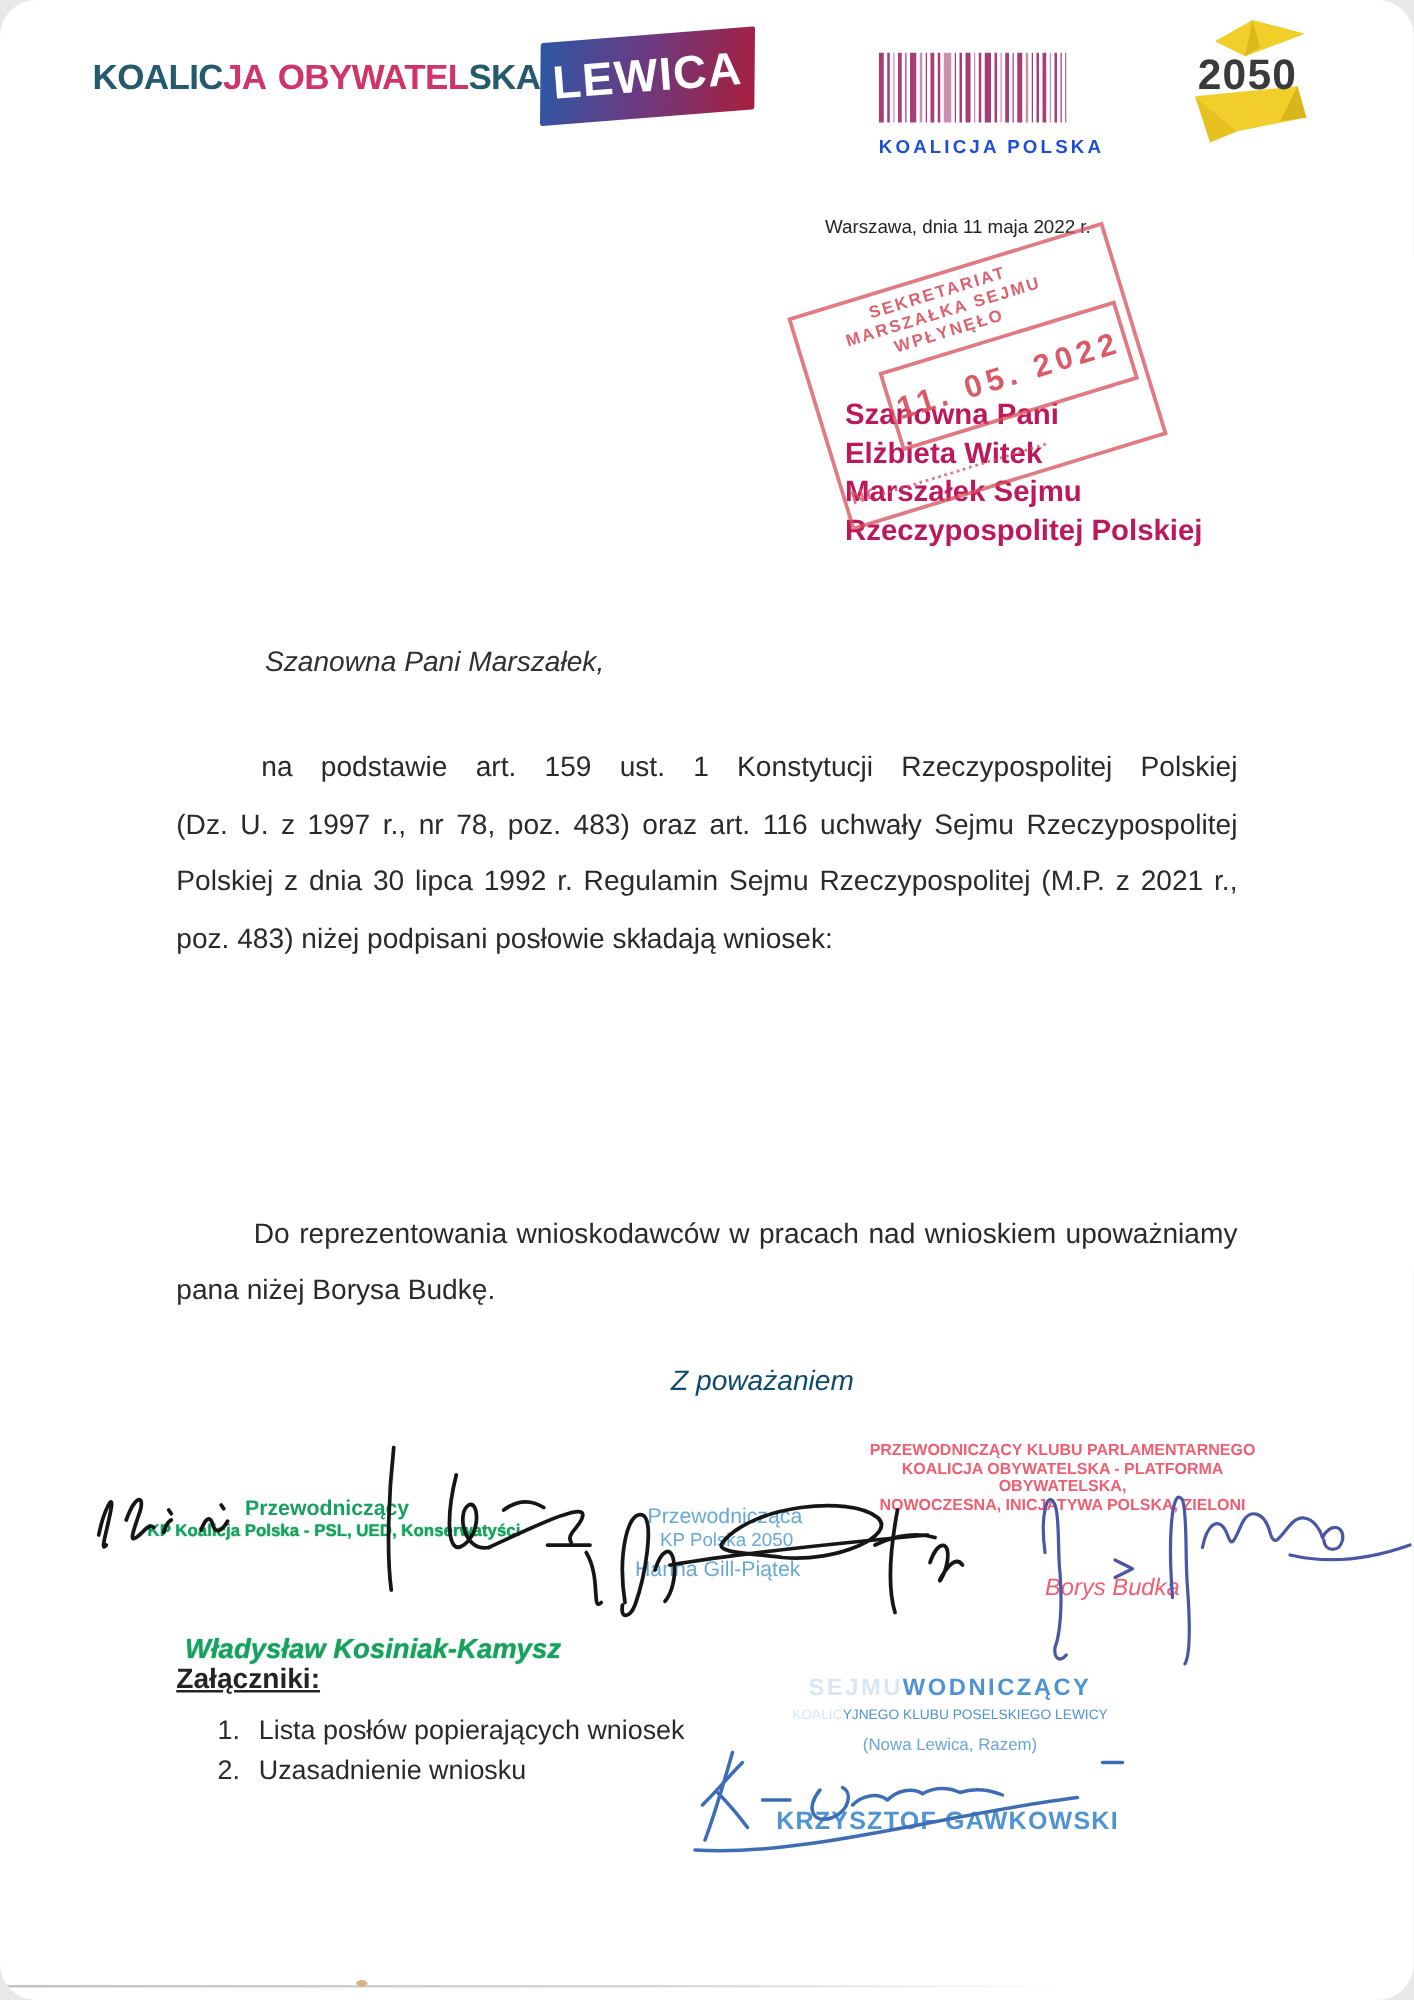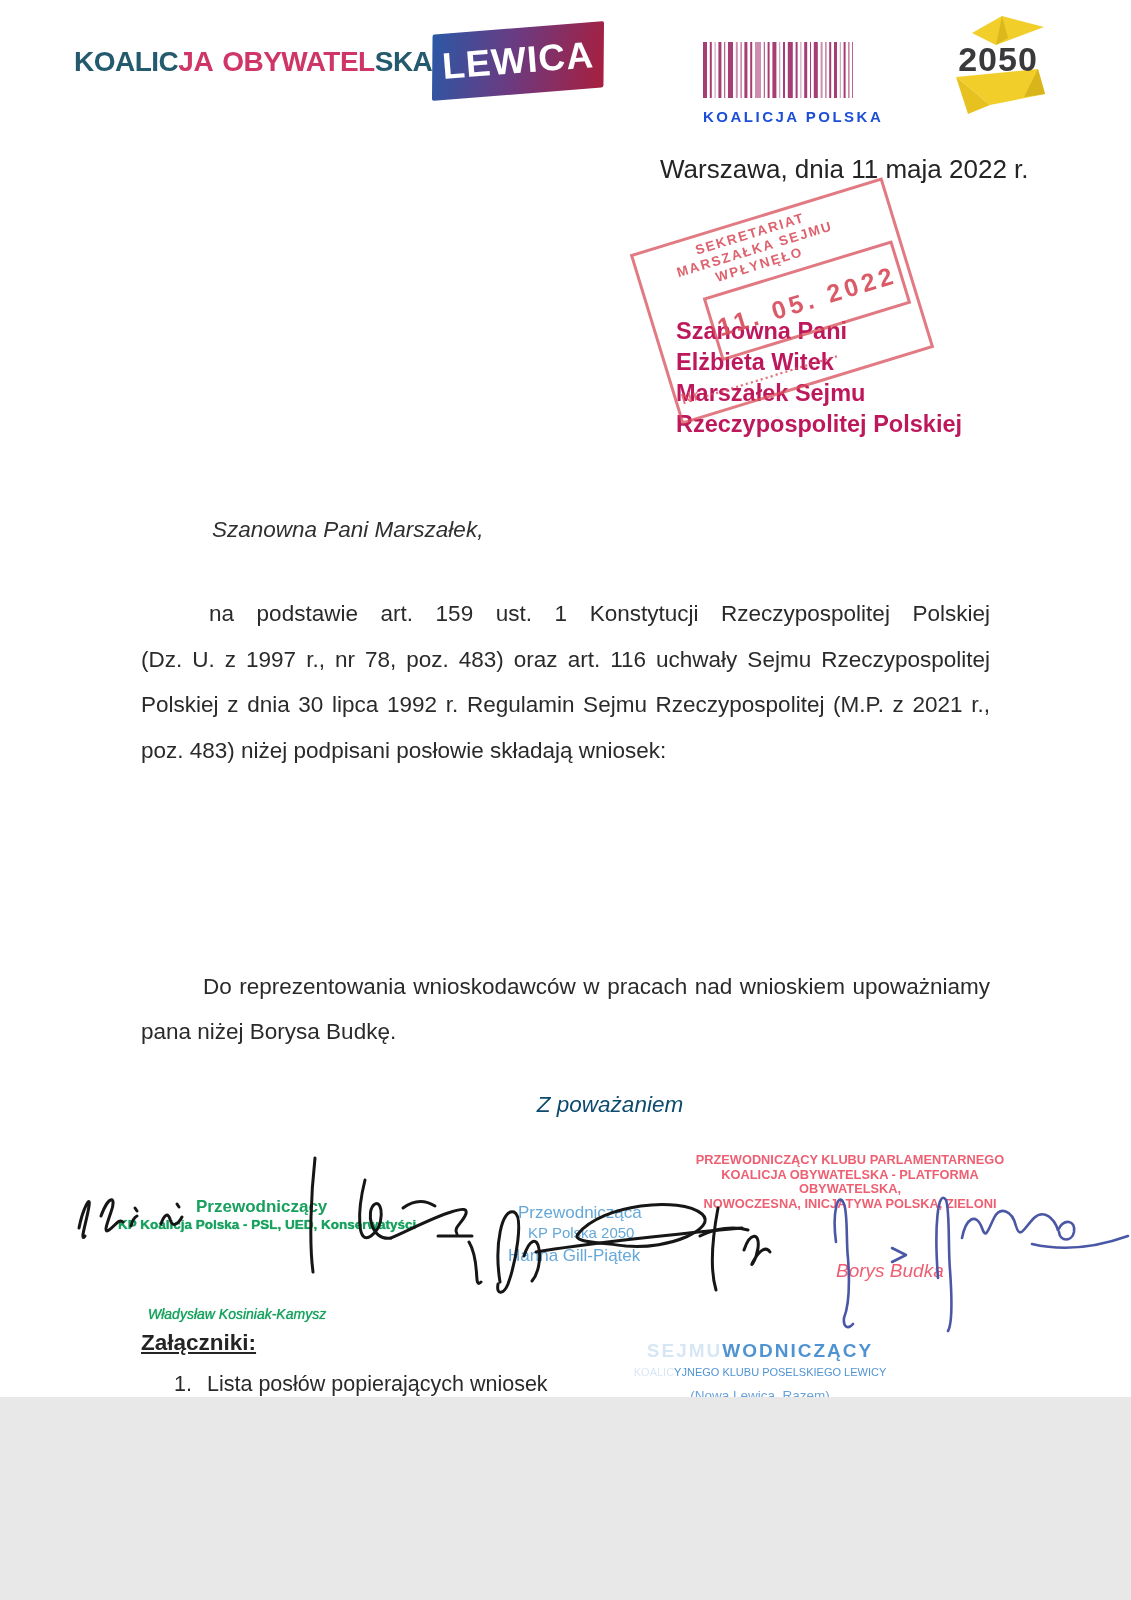--- a/index.html
+++ b/index.html
@@ -1,38 +1,38 @@
 <!DOCTYPE html>
 <html><head>
 <meta charset="utf-8">
 <style>
   html,body{margin:0;padding:0;background:#e8e8e8;}
   .page{
-    position:relative;width:1131px;height:1397px;background:#ffffff;
+    position:relative;width:1131px;height:1600px;background:#ffffff;
     font-family:"Liberation Sans","DejaVu Sans",sans-serif;color:#1f1f1f;
-    overflow:hidden;margin:0 auto;
+    overflow:hidden;margin:0 auto;border-radius:29px;
   }
   .abs{position:absolute;}
 
   
   .ko-logo{left:74px;top:46px;font-size:28px;font-weight:800;letter-spacing:-0.5px;white-space:nowrap;}
   .ko-teal{color:#235a6e;} .ko-pink{color:#cf3566;} .ko-gap{margin-left:9px;}
   .lewica-box{
     left:432px;top:28px;width:172px;height:66px;
     background:linear-gradient(100deg,#2b58a6 0%,#6c3a80 48%,#a81f3e 100%);
     transform:rotate(-4.5deg) skewX(-5deg);display:flex;align-items:center;justify-content:center;
     border-radius:2px;
   }
   .lewica-text{color:#fff;font-size:37px;font-weight:800;letter-spacing:1px;transform:skewX(5deg);}
   .kp-block{left:703px;top:42px;width:152px;text-align:left;}
   .kp-caption{margin-top:4px;font-size:15px;font-weight:700;letter-spacing:2.5px;color:#1d4ed8;white-space:nowrap;}
   .p2050{left:948px;top:14px;}
 
   
-  .dateline{left:660px;top:154px;font-size:26px;color:#242424;}
+  .dateline{left:660px;top:173px;font-size:15px;color:#242424;}
   .addressee{left:676px;top:316px;font-size:23.5px;font-weight:700;line-height:31px;color:#be185d;}
 
   
   .stamp{
     left:650px;top:212px;width:258px;height:172px;
     border:3px solid rgba(216,77,90,0.75);transform:rotate(-17deg);
     color:#d9525f;z-index:2;
   }
   .stamp-head{position:absolute;top:5px;left:0;width:236px;text-align:center;
     font-size:13.5px;font-weight:700;letter-spacing:1.8px;line-height:16px;opacity:.9;}
@@ -56,21 +56,21 @@
   
   .sig-svg{z-index:5;}
   .sig-svg path{fill:none;stroke-linecap:round;stroke-linejoin:round;}
   .ink-black path{stroke:#161616;stroke-width:3;}
   .ink-blue1 path{stroke:#4a57a5;stroke-width:2.6;}
   .ink-blue2 path{stroke:#3c6db6;stroke-width:2.8;}
 
   .st-green{color:#17a05e;z-index:1;}
   .kk-title{left:196px;top:1197px;font-size:17px;font-weight:700;}
   .kk-sub{left:118px;top:1217px;font-size:13.5px;font-weight:700;text-shadow:0 0 1px #17a05e;}
-  .kk-name{left:148px;top:1306px;font-size:14px;font-weight:400;font-style:italic;text-shadow:0 0 1px #17a05e;}
+  .kk-name{left:148px;top:1306px;font-size:22px;font-weight:700;font-style:italic;text-shadow:0 0 1px #17a05e;}
 
   .st-blue{color:#66a8d8;z-index:1;}
   .hg-title{left:518px;top:1203px;font-size:17px;}
   .hg-sub{left:528px;top:1224px;font-size:15px;}
   .hg-name{left:508px;top:1246px;font-size:17px;}
 
   .st-pink{color:#ef5f72;z-index:1;}
   .bb-block{left:692px;top:1153px;width:316px;text-align:center;font-size:12.8px;font-weight:700;line-height:14.5px;}
   .bb-name{left:836px;top:1260px;font-size:19px;font-style:italic;color:#ef5f72;z-index:1;}
 

